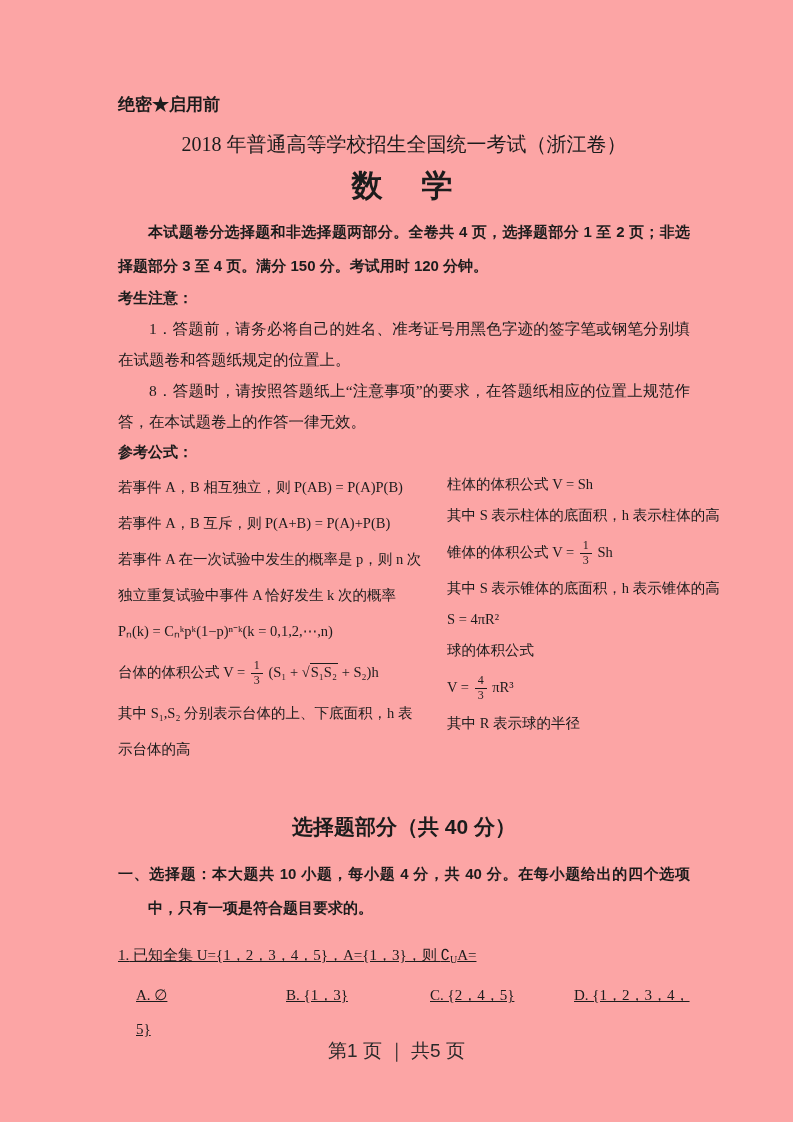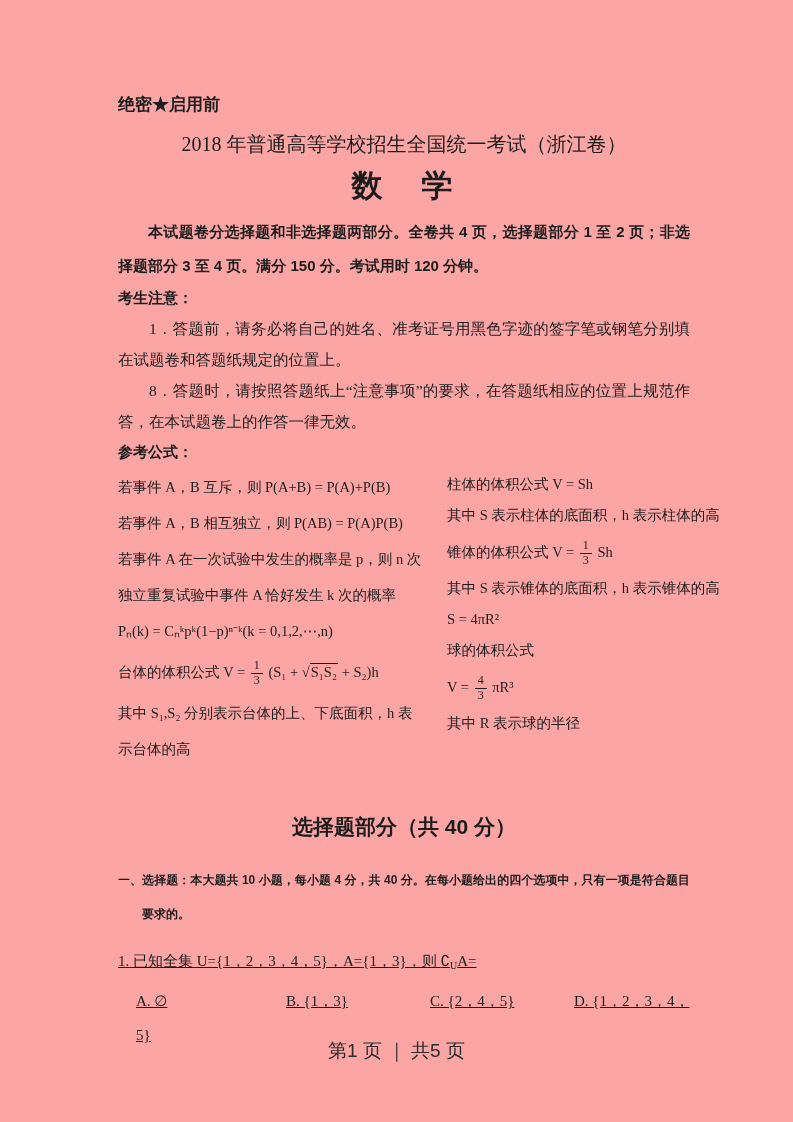--- a/index.html
+++ b/index.html
@@ -79,22 +79,22 @@
   .sqrt { display: inline-block; white-space: nowrap; }
   .sqrt .body { border-top: 1px solid #1c1c1c; padding: 0 1px; }
 
   .section-heading {
     margin: 46px 0 0 0;
     text-align: center;
     font-size: 21px;
     line-height: 28px;
   }
   .directions {
-    margin: 22px 0 0 0;
-    font-size: 12px;
+    margin: 16px 0 0 0;
+    font-size: 15px;
     line-height: 34px;
     padding-left: 2em;
     text-indent: -2em;
     text-align: justify;
   }
   .question { margin-top: 16px; text-decoration: underline; }
   .q-text { font-size: 15px; line-height: 28px; }
   .options {
     display: flex;
     padding-left: 18px;
@@ -137,22 +137,22 @@
 
     <div class="notice-title bold-sans">考生注意：</div>
 
     <p class="note">1．答题前，请务必将自己的姓名、准考证号用黑色字迹的签字笔或钢笔分别填在试题卷和答题纸规定的位置上。</p>
     <p class="note">8．答题时，请按照答题纸上“注意事项”的要求，在答题纸相应的位置上规范作答，在本试题卷上的作答一律无效。</p>
 
     <div class="ref-title bold-sans">参考公式：</div>
 
     <div class="formula-cols">
       <div class="fcol-left">
+        <div class="fline">若事件 A，B 相互独立，则 P(AB) = P(A)P(B)</div>
         <div class="fline">若事件 A，B 互斥，则 P(A+B) = P(A)+P(B)</div>
-        <div class="fline">若事件 A，B 相互独立，则 P(AB) = P(A)P(B)</div>
         <div class="fline">若事件 A 在一次试验中发生的概率是 p，则 n 次</div>
         <div class="fline">独立重复试验中事件 A 恰好发生 k 次的概率</div>
         <div class="fline">Pₙ(k) = Cₙᵏpᵏ(1−p)ⁿ⁻ᵏ(k = 0,1,2,⋯,n)</div>
         <div class="fline tall">
           <span>台体的体积公式 V =</span>
           <span class="frac"><span class="num">1</span><span class="den">3</span></span>
           <span>(S₁ +</span>
           <span class="sqrt"><span class="sign">√</span><span class="body">S₁S₂</span></span>
           <span>+ S₂)h</span>
         </div>

